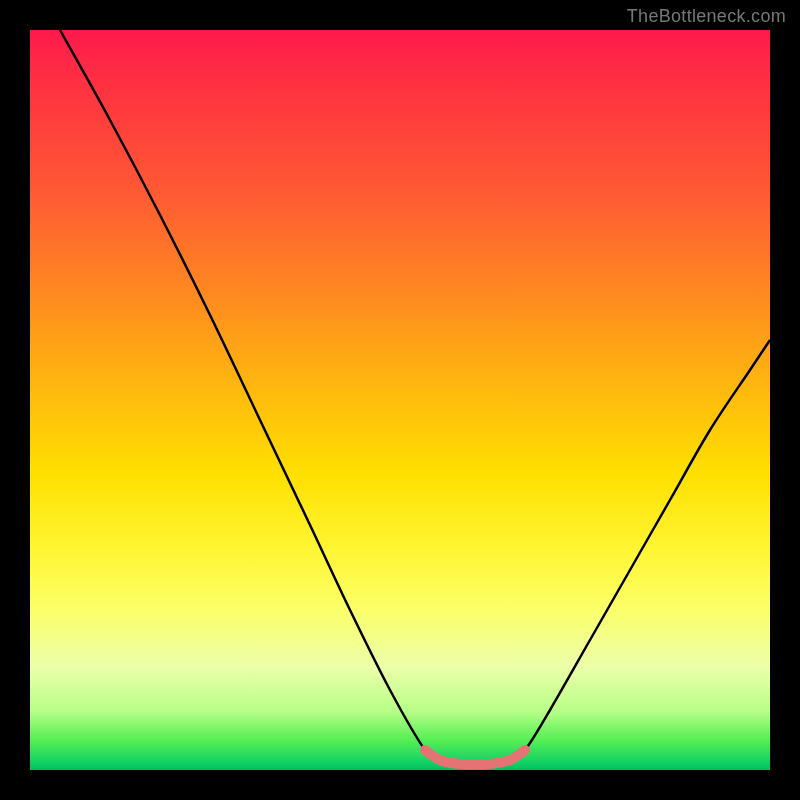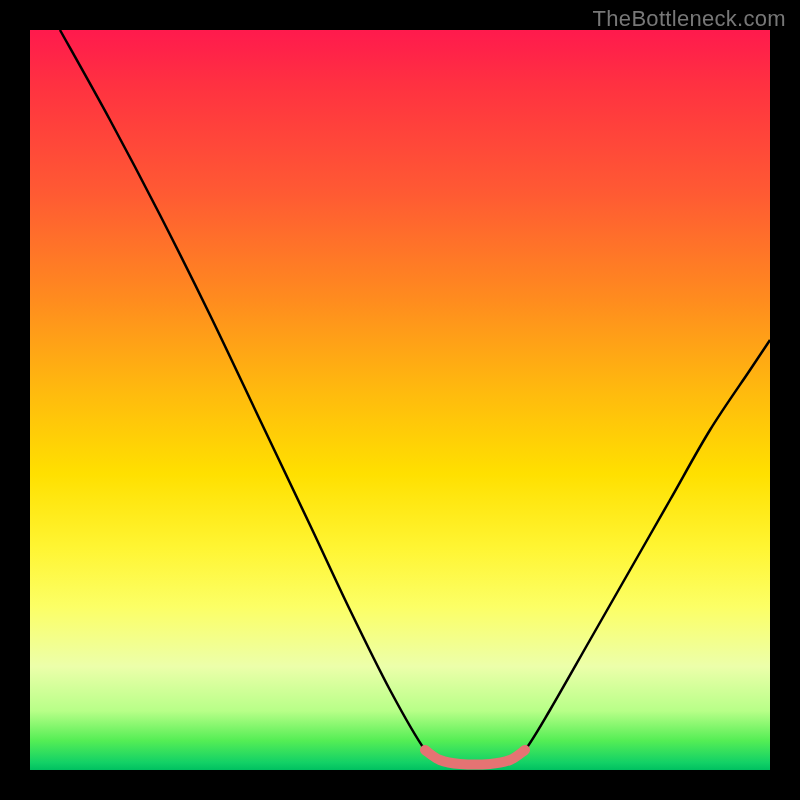--- a/index.html
+++ b/index.html
@@ -37,21 +37,21 @@
       #55ee55 96%,
       #12d166 99%,
       #00c060 100%
     );
   }
   .watermark {
     position: absolute;
     top: 6px;
     right: 14px;
     color: #777;
-    font-size: 22px;
+    font-size: 18px;
     letter-spacing: 0.3px;
     font-weight: 500;
     z-index: 5;
   }
   svg.curves {
     position: absolute;
     left: 0;
     top: 0;
     width: 740px;
     height: 740px;

